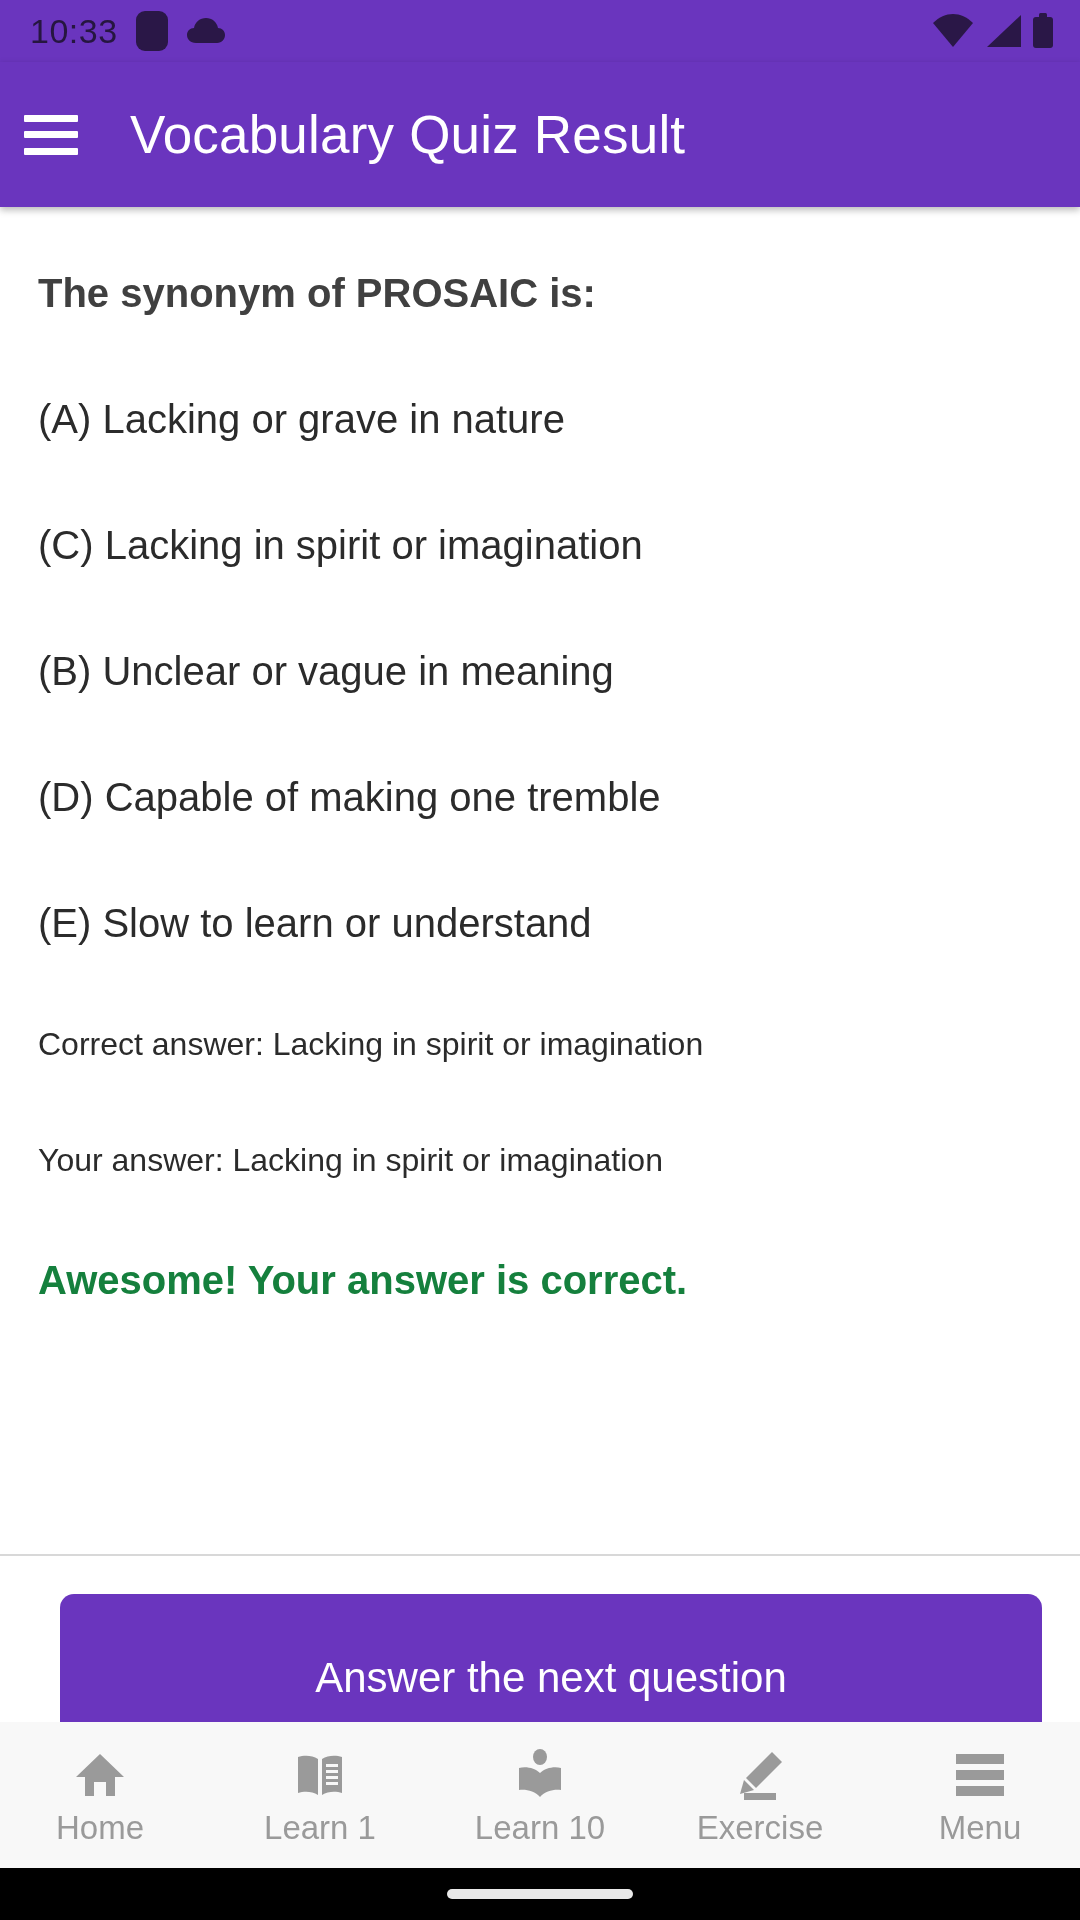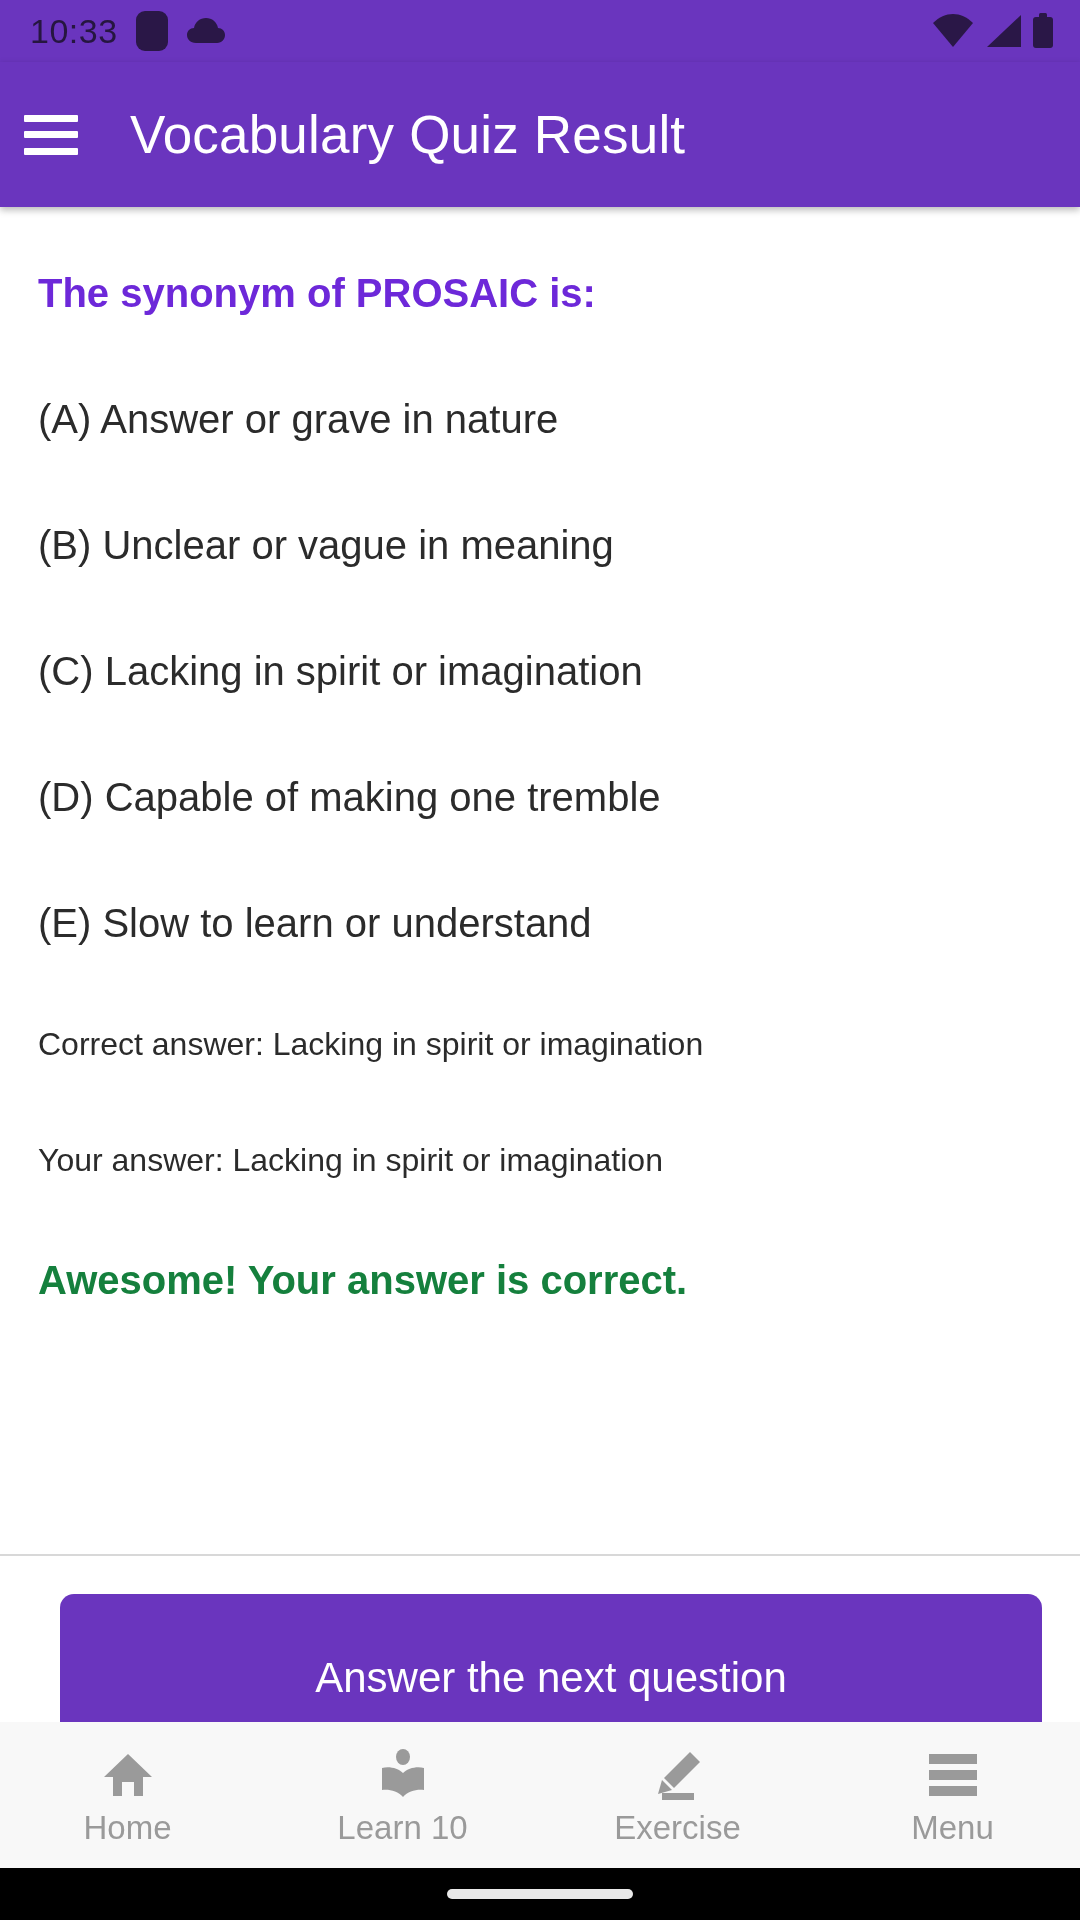--- a/index.html
+++ b/index.html
@@ -74,21 +74,21 @@
   .content {
     flex:1 1 auto;
     position:relative;
     overflow:hidden;
     background:#ffffff;
     padding:0 38px;
   }
   .question {
     font-size:40px;
     font-weight:bold;
-    color:#6d28d9;
+    color:#404040;
     margin-top:62px;
     line-height:1.2;
   }
   .option {
     font-size:40px;
     color:#2b2b2b;
     line-height:1.2;
     margin-top:78px;
   }
   .answer-line {
@@ -218,23 +218,23 @@
       <span></span>
       <span></span>
     </div>
     <div class="app-title">Vocabulary Quiz Result</div>
   </div>
 
   <div class="content">
 
     <div class="question">The synonym of PROSAIC is:</div>
 
-    <div class="option">(A) Answer or grave in nature</div>
+    <div class="option">(A) Lacking or grave in nature</div>
+    <div class="option">(C) Lacking in spirit or imagination</div>
     <div class="option">(B) Unclear or vague in meaning</div>
-    <div class="option">(C) Lacking in spirit or imagination</div>
     <div class="option">(D) Capable of making one tremble</div>
     <div class="option">(E) Slow to learn or understand</div>
 
     <div class="answer-line">Correct answer: Lacking in spirit or imagination</div>
     <div class="answer-line">Your answer: Lacking in spirit or imagination</div>
 
     <div class="verdict">Awesome! Your answer is correct.</div>
 
     <div class="next-zone">
       <button class="next-button">Answer the next question</button>
@@ -245,20 +245,33 @@
 
     <div class="nav-item">
       <div class="nav-icon">
         <svg width="52" height="52" viewBox="0 0 52 52">
           <path d="M26 5 L50 28 L41 28 L41 47 L32 47 L32 33 L20 33 L20 47 L11 47 L11 28 L2 28 Z" fill="#9a9a9a"></path>
         </svg>
       </div>
       <div class="nav-label">Home</div>
     </div>
 
+    <div class="nav-item">
+      <div class="nav-icon">
+        <svg width="52" height="52" viewBox="0 0 52 52">
+          <path d="M4 8 C10 6 18 6 24 10 L24 46 C18 42 10 42 4 44 Z" fill="#9a9a9a"></path>
+          <path d="M28 10 C34 6 42 6 48 8 L48 44 C42 42 34 42 28 46 Z" fill="#9a9a9a"></path>
+          <rect x="32" y="15" width="12" height="3" fill="#f8f8f8"></rect>
+          <rect x="32" y="21" width="12" height="3" fill="#f8f8f8"></rect>
+          <rect x="32" y="27" width="12" height="3" fill="#f8f8f8"></rect>
+          <rect x="32" y="33" width="12" height="3" fill="#f8f8f8"></rect>
+        </svg>
+      </div>
+      <div class="nav-label">Learn 1</div>
+    </div>
 
     <div class="nav-item">
       <div class="nav-icon">
         <svg width="52" height="52" viewBox="0 0 52 52">
           <ellipse cx="26" cy="8" rx="7" ry="8" fill="#9a9a9a"></ellipse>
           <path d="M5 19 C12 17 21 19 26 24 L26 48 C21 42 12 40 5 41 Z" fill="#9a9a9a"></path>
           <path d="M47 19 C40 17 31 19 26 24 L26 48 C31 42 40 40 47 41 Z" fill="#9a9a9a"></path>
         </svg>
       </div>
       <div class="nav-label">Learn 10</div>

